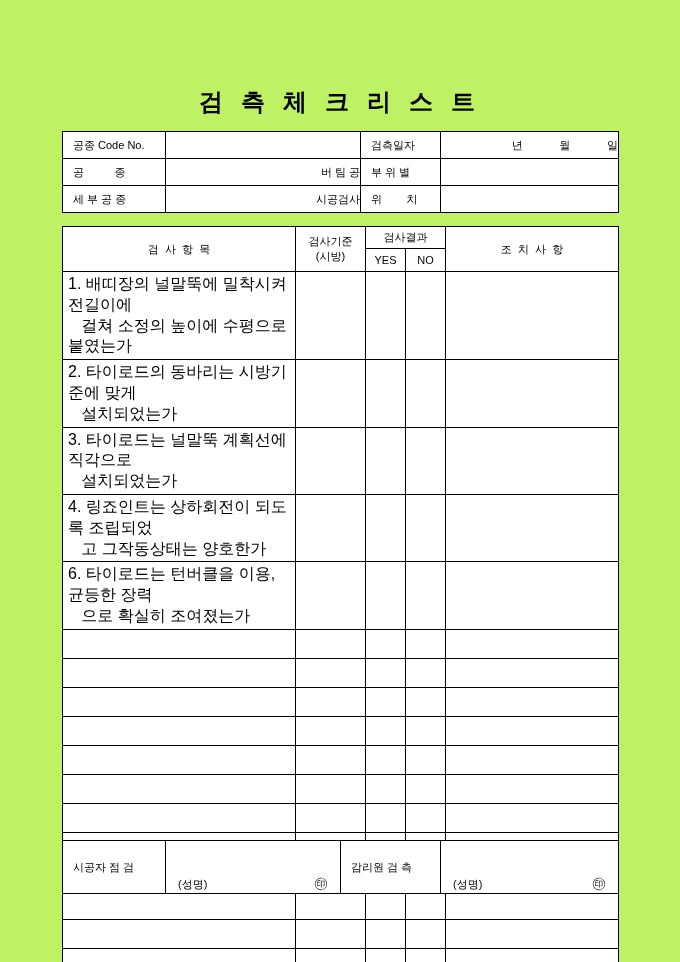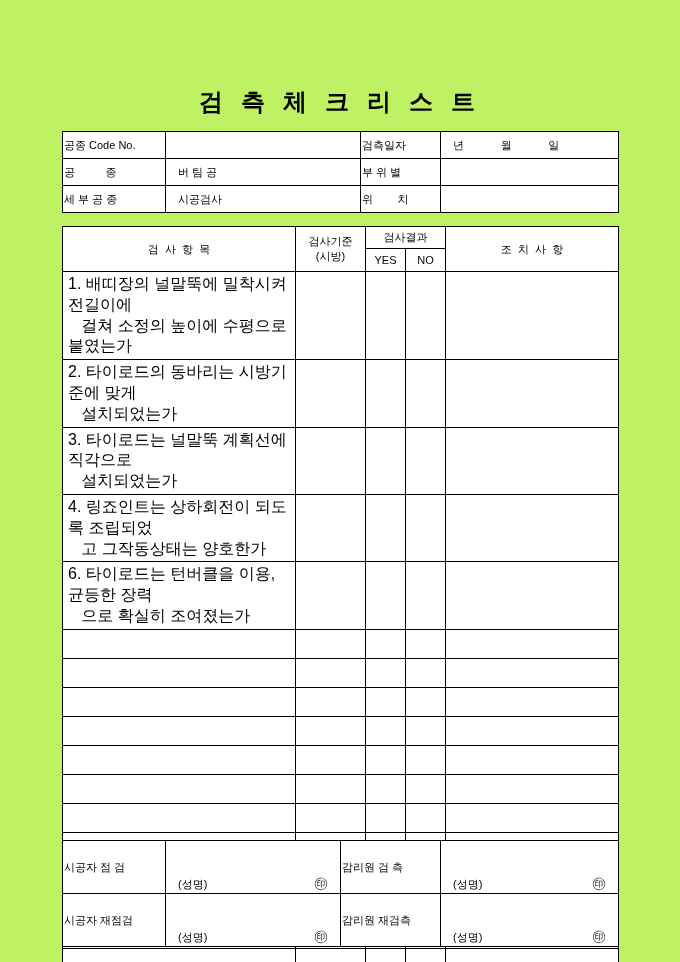--- a/index.html
+++ b/index.html
@@ -28,22 +28,22 @@
     background: #fff;
   }
   td {
     border: 1px solid #000;
     font-size: 11px;
     padding: 0;
     overflow: hidden;
     vertical-align: middle;
   }
   .pre { white-space: pre; }
-  .lbl { padding-left: 1px; white-space: pre; }
-  .center { text-align: left; padding-left: 12px; }
+  .lbl { padding-left: 10px; white-space: pre; }
+  .center { text-align: right; padding-left: 12px; }
 
   .info-table { top: 131px; width: 556px; }
   .info-table tr { height: 27px; }
 
   .main-table { top: 226px; width: 556px; }
   .hdr { text-align: center; }
   tr.hr1 { height: 22px; }
   tr.hr2 { height: 23px; }
   tr.item-row { height: 33px; }
   tr.empty-row { height: 29px; }
@@ -271,32 +271,16 @@
           </div>
         </td>
         <td class="lbl">감리원 검 측</td>
         <td>
           <div class="sigcell">
             <span>(성명)</span>
             <span class="stamp">㊞</span>
           </div>
         </td>
       </tr>
-      <tr>
-        <td class="lbl">시공자 재점검</td>
-        <td>
-          <div class="sigcell">
-            <span>(성명)</span>
-            <span class="stamp">㊞</span>
-          </div>
-        </td>
-        <td class="lbl">감리원 재검측</td>
-        <td>
-          <div class="sigcell">
-            <span>(성명)</span>
-            <span class="stamp">㊞</span>
-          </div>
-        </td>
-      </tr>
     </tbody>
   </table>
 
 </div>
 
 </body></html>

